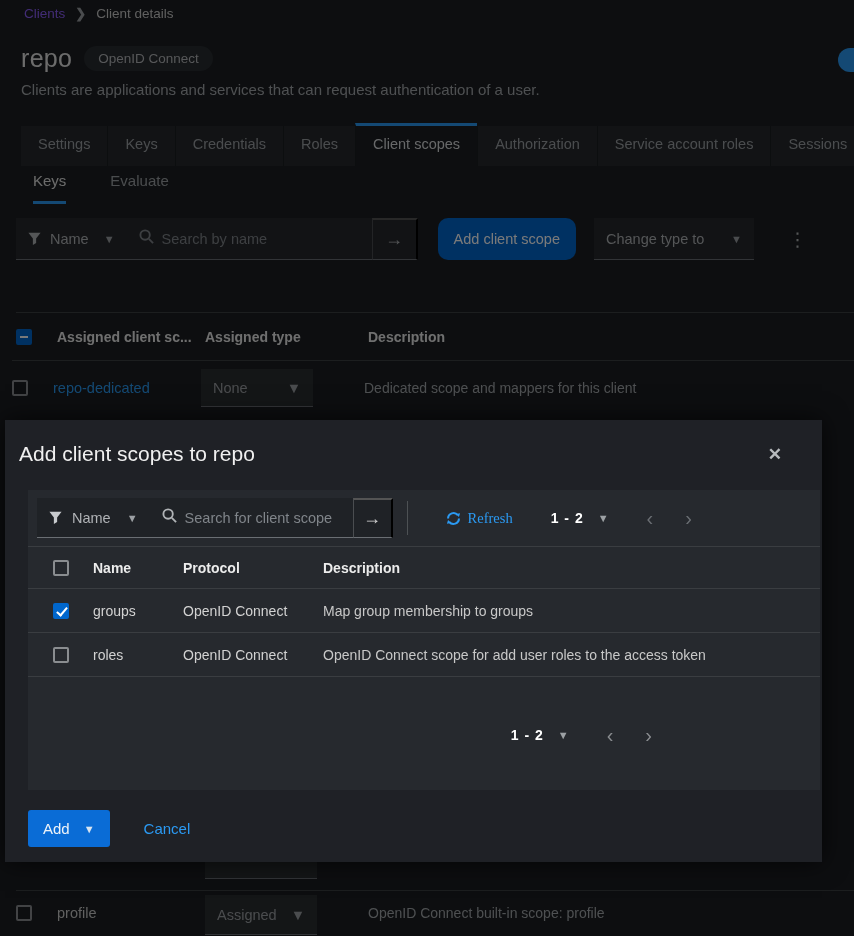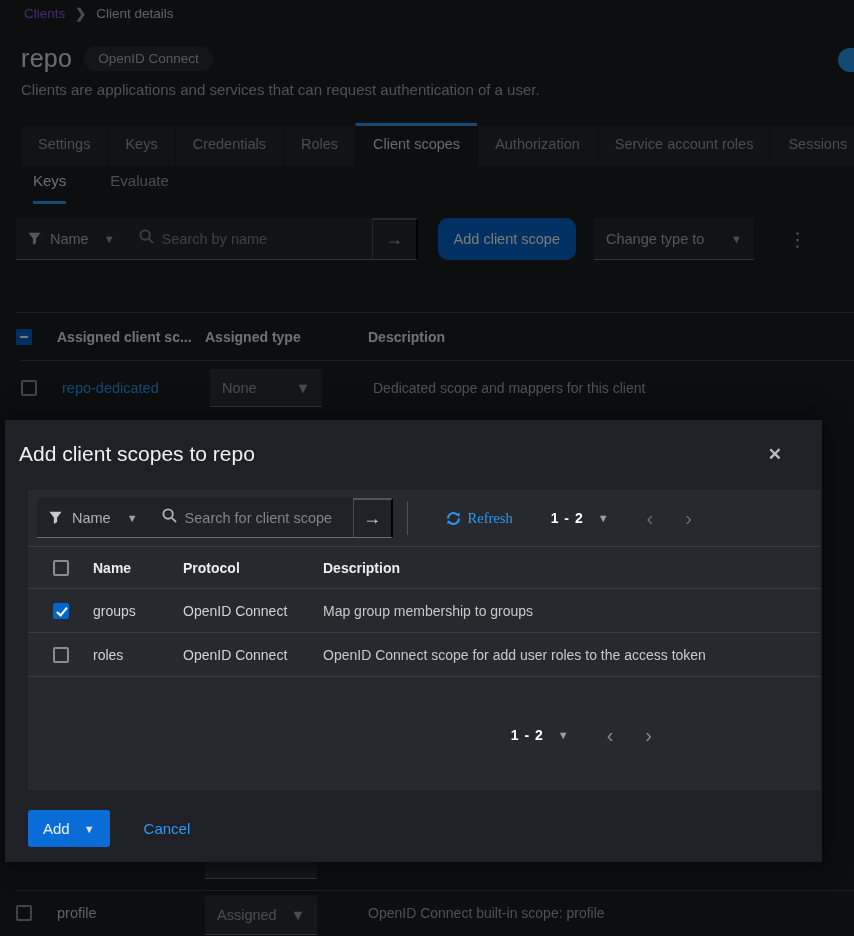--- a/index.html
+++ b/index.html
@@ -42,21 +42,21 @@
   .search-box input { background:transparent; border:none; outline:none; color:#fdba74; font-size:14.5px; width:210px; font-family:"Liberation Sans",sans-serif; }
   .search-box input::placeholder { color:#80858a; }
   .go-btn { width:46px; height:42px; background:#26292d; border-bottom:1px solid #6a6e73; border-left:1px solid #4a4d50; color:#b0b3b6; font-size:18px; display:flex; align-items:center; justify-content:center; }
   .btn-primary { background:#0066cc; color:#fff; border:none; border-radius:10px; font-size:14.5px; padding:0 16px; height:42px; font-family:"Liberation Sans",sans-serif; }
   .main-add { margin-left:20px; }
   .change-type { margin-left:18px; min-width:160px; justify-content:space-between; }
   .kebab { color:#b0b3b6; font-size:19px; margin-left:28px; padding:0 6px; letter-spacing:0; }
 
   
   .bg-table-head { position:absolute; top:312px; left:16px; right:0; border-top:1px solid #3c3f42; height:48px; display:grid; grid-template-columns:41px 148px 163px 1fr; align-items:center; color:#e8e8e8; font-size:14px; font-weight:bold; }
-  .bg-row { position:absolute; left:21px; right:0; height:55px; display:grid; grid-template-columns:41px 148px 163px 1fr; align-items:center; border-top:1px solid #3c3f42; font-size:14.5px; }
+  .bg-row { position:absolute; left:12px; right:0; height:55px; display:grid; grid-template-columns:41px 148px 163px 1fr; align-items:center; border-top:1px solid #3c3f42; font-size:14.5px; }
   .row1 { top:360px; }
   .link { color:#2b9af3; text-decoration:none; }
   .cell-desc { color:#a3a7ab; font-size:14px; }
   .type-dd { display:inline-flex; align-items:center; justify-content:space-between; background:#2b2e31; border-bottom:1px solid #6a6e73; color:#9ca0a4; font-size:14.5px; width:112px; height:38px; padding:0 12px; }
   .checkbox { width:16px; height:16px; border:2px solid #8a8d90; border-radius:2px; background:transparent; position:relative; }
   .checkbox.indet { background:#0066cc; border-color:#0066cc; }
   .checkbox.indet::after { content:""; position:absolute; left:2px; top:5px; width:8px; height:2px; background:#fff; }
   .checkbox.checked { background:#0066cc; border-color:#0066cc; }
   .checkbox.checked::after { content:""; position:absolute; left:4px; top:0px; width:4px; height:9px; border:solid #fff; border-width:0 2px 2px 0; transform:rotate(40deg); }
 

